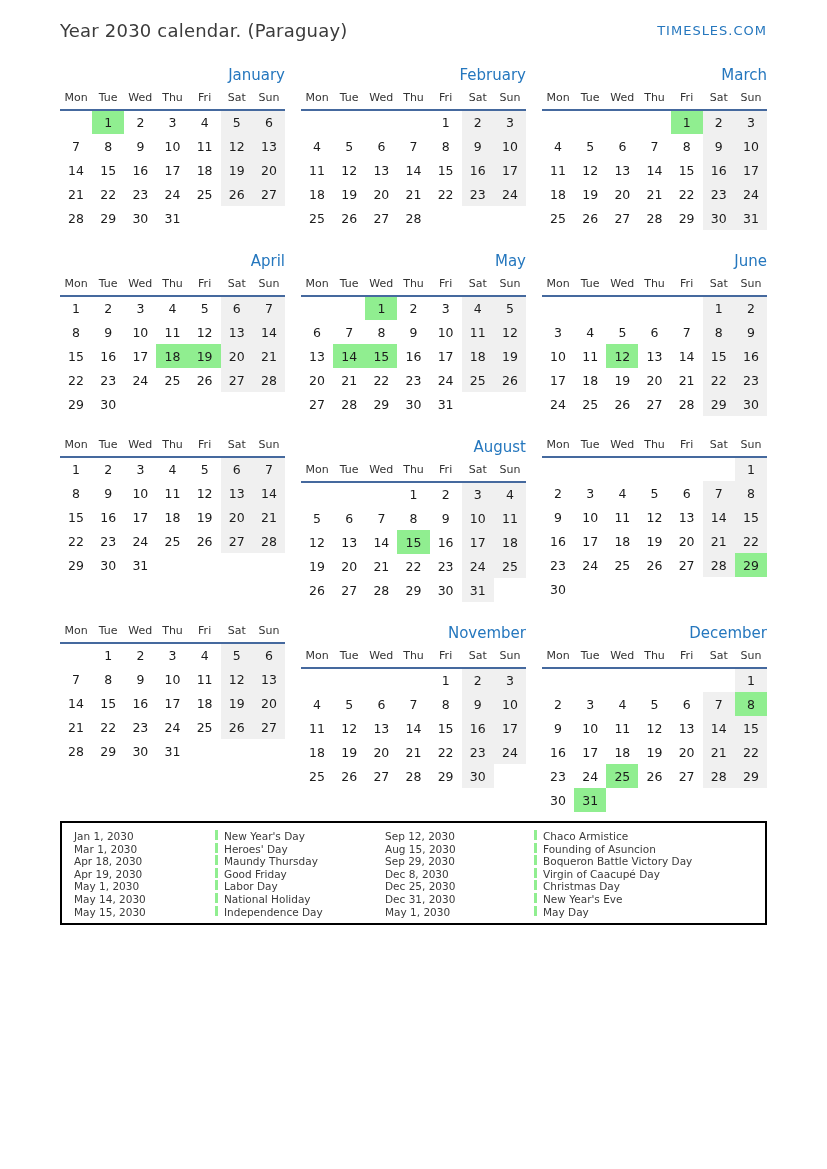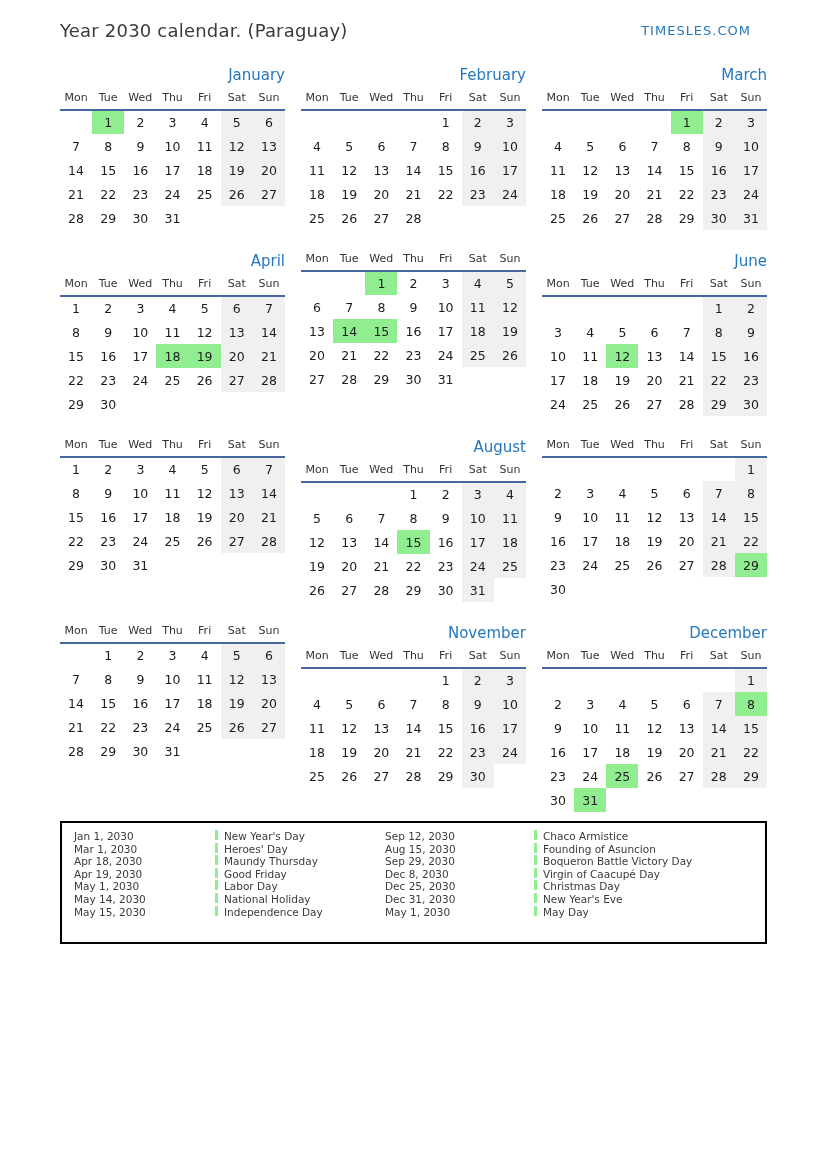--- a/index.html
+++ b/index.html
@@ -14,21 +14,21 @@
   body{
     width:827px;height:1169px;background:#ffffff;
     font-family:"DejaVu Sans","Liberation Sans",sans-serif;
     color:var(--text-dark);
   }
   .page{position:relative;width:827px;height:1169px;overflow:hidden;}
 
   
   .page-header{
     display:flex;justify-content:space-between;align-items:flex-start;
-    padding:20px 76px 0 60px;
+    padding:20px 60px 0 60px;
     gap:20px;
   }
   .page-title{
     margin:0;font-size:18px;font-weight:400;color:#3b3b3b;letter-spacing:.2px;
   }
   .brand{
     margin-top:3px;font-size:13px;color:var(--accent-blue);
     letter-spacing:1px;text-decoration:none;cursor:pointer;
   }
 
@@ -52,21 +52,21 @@
     height:24px;text-align:center;vertical-align:middle;
     font-size:12.5px;color:#1c1c1c;padding:0;
   }
   td.weekend{background:var(--weekend-gray);}
   td.holiday{background:var(--holiday-green);}
 
   
   .holidays-box{
     margin:9px 60px 0 60px;
     border:2px solid #000;
-    padding:7px 10px 24px 12px;
+    padding:7px 10px 5px 12px;
   }
   .holiday-grid{
     display:grid;
     grid-template-columns:141px 170px 149px 1fr;
     font-size:10.5px;color:#3a3a3a;
   }
   .h-date{line-height:12.6px;}
   .h-name{display:flex;gap:6px;line-height:12.6px;}
   .h-bar{flex:0 0 auto;width:3px;height:10px;background:var(--holiday-green);}
 </style>
@@ -327,20 +327,21 @@
               <td class="empty"></td>
               <td class="empty"></td>
               <td class="empty"></td>
               <td class="empty"></td>
               <td class="empty"></td>
             </tr>
           </tbody>
         </table>
       </section>
       <section class="month">
+        <h2 class="month-title">May</h2>
         <table class="month-table">
           <thead>
             <tr>
               <th>Mon</th>
               <th>Tue</th>
               <th>Wed</th>
               <th>Thu</th>
               <th>Fri</th>
               <th>Sat</th>
               <th>Sun</th>

